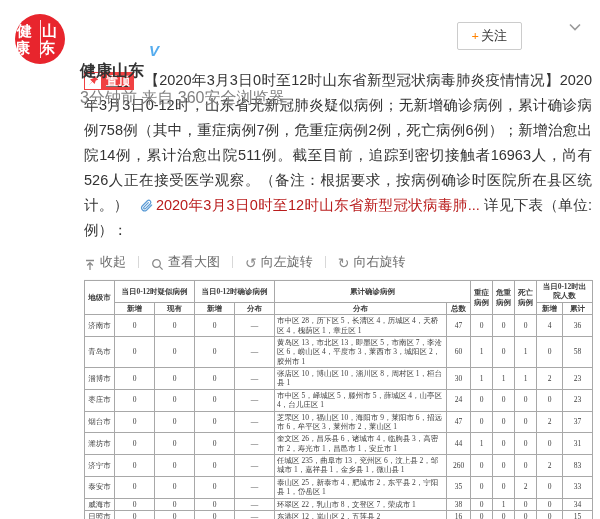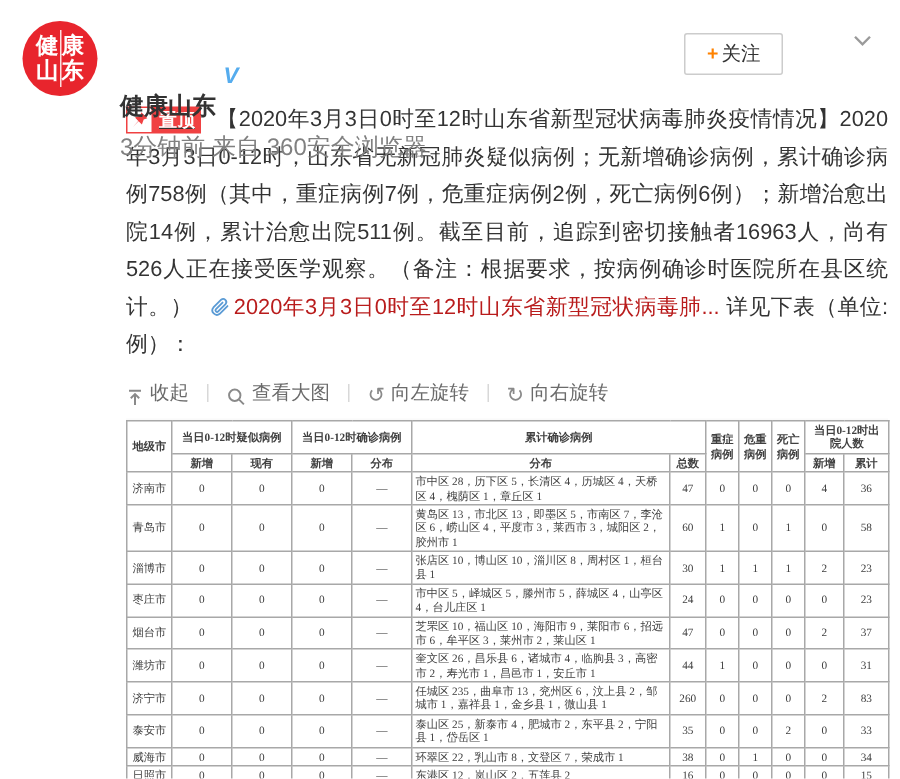--- a/index.html
+++ b/index.html
@@ -3,32 +3,32 @@
 <meta charset="utf-8">
 <style>
   * { box-sizing: border-box; margin: 0; padding: 0; }
   html, body { width: 600px; background: #fff; font-family: "Liberation Sans", sans-serif; }
   body { height: 519px; overflow: hidden; }
 
   
   .header { position: relative; padding: 14px 16px 0 15px; height: 66px; }
   .avatar { position: absolute; left: 15px; top: 14px; width: 50px; height: 50px;
             border-radius: 50%; background: #e8252d; color: #fff; cursor: pointer;
-            display: flex; flex-direction: column; align-items: center; justify-content: center;
+            display: flex; flex-direction: row; align-items: center; justify-content: center;
             font-weight: bold; font-size: 15px; line-height: 17px; letter-spacing: 2px; }
   .avatar .vline { position: absolute; left: 50%; top: 6px; bottom: 6px; width: 1px; background: rgba(255,255,255,.85); }
   .avatar span { position: relative; z-index: 1; text-indent: 2px; }
   .user-block { margin-left: 65px; padding-top: 4px; }
   .name-row { display: flex; align-items: center; gap: 5px; }
   .username { font-size: 16px; font-weight: bold; color: #333; cursor: pointer; margin-top: 43px; }
   .v-badge { color: #55acee; font-weight: bold; font-style: italic; font-size: 15px; }
   .meta { margin-top: 6px; font-size: 16px; color: #808080; }
   .follow-btn { position: absolute; right: 78px; top: 22px; background: #fff;
             border: 1px solid #ccc; border-radius: 2px; padding: 4px 14px; font-size: 13px;
-            color: #333; cursor: pointer; font-family: Liberation Sans, sans-serif; }
+            color: #333; cursor: pointer; font-family: Liberation Serif, serif; }
   .follow-btn .plus { color: #ff8200; font-weight: bold; margin-right: 2px; }
   .chevron { position: absolute; right: 18px; top: 20px; cursor: pointer; color: #9a9a9a; }
 
   
   .content { padding: 2px 8px 0 84px; }
   .post-text { font-size: 14.5px; line-height: 25px; color: #333; text-align: justify; }
   .pin-badge { display: inline-flex; align-items: center; vertical-align: -2px; margin-right: 6px; height: 18px; text-decoration: underline; }
   .pin-icon-box { display: inline-flex; align-items: center; justify-content: center;
             width: 18px; height: 18px; border: 1px solid #f04142; background: #fff; }
   .pin-label { display: inline-flex; align-items: center; height: 18px; padding: 0 4px;

